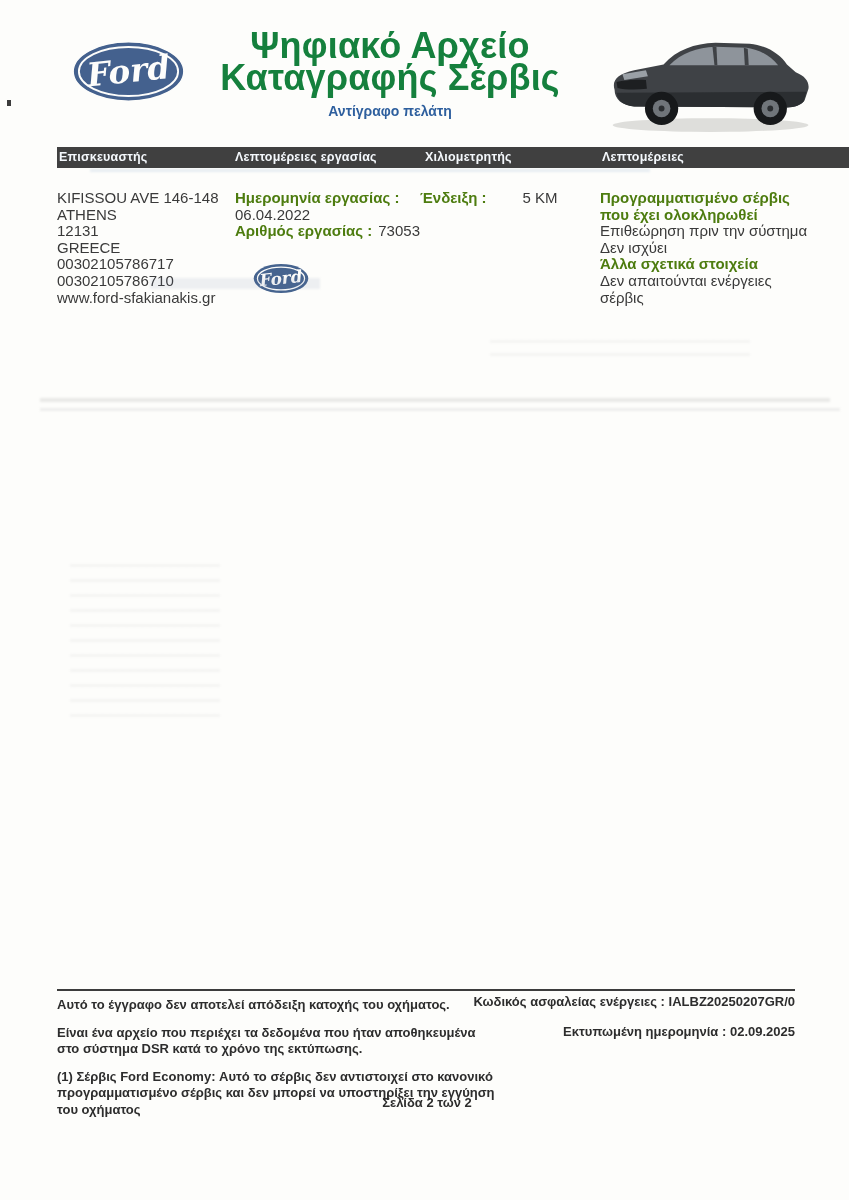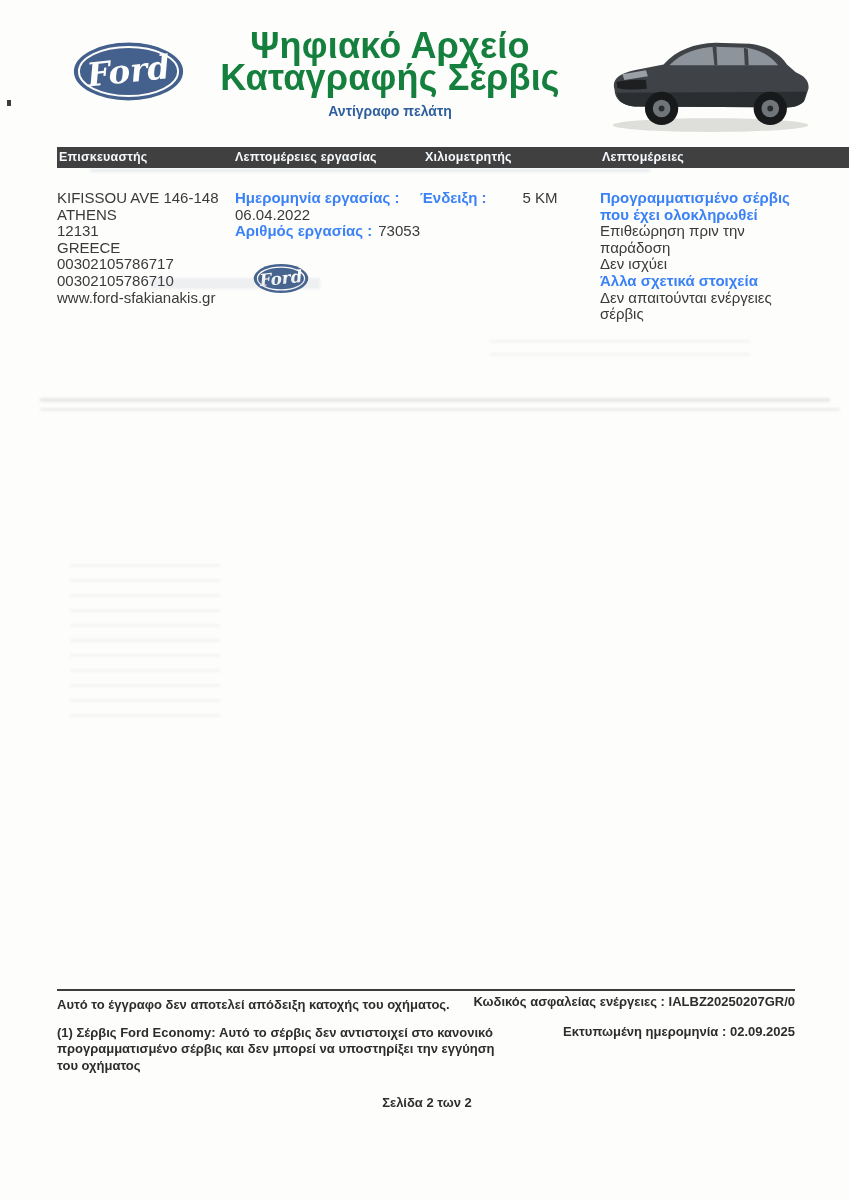--- a/index.html
+++ b/index.html
@@ -24,21 +24,21 @@
     position:absolute;top:0;height:21px;line-height:21px;
     color:#f4f8fc;font-size:12.5px;font-weight:600;letter-spacing:.2px;white-space:nowrap;
   }
 
   
   .body-text{font-size:15px;line-height:16.6px;color:#3a3a3a;}
   .col-repairer{left:57px;top:190px;width:175px;}
   .col-job{left:235px;top:190px;width:190px;}
   .col-odometer{left:420px;top:190px;width:170px;white-space:nowrap;}
   .col-details{left:600px;top:190px;width:215px;}
-  .bold{font-weight:700;color:#3b82f6;}
+  .bold{font-weight:700;color:#4d7c0f;}
   .job-number-row .value{margin-left:6px;font-weight:400;}
   .odo-value{margin-left:36px;font-weight:400;}
 
   
   .footer-rule{left:57px;top:989px;width:738px;height:2px;background:#3c3c3c;}
   .footer-left{left:57px;top:997px;width:440px;font-size:13px;font-weight:700;color:#2d2d2d;line-height:16.5px;}
   .footer-left p{margin:0 0 11px 0;}
   .footer-right{right:54px;top:994px;width:400px;text-align:right;font-size:13px;font-weight:700;color:#2d2d2d;white-space:nowrap;}
   .footer-right .row2{margin-top:15px;}
   .page-indicator{left:0;top:1095px;width:854px;text-align:center;font-size:13px;font-weight:700;color:#2d2d2d;}
@@ -131,30 +131,31 @@
       <text x="90" y="68" font-size="54" font-style="italic" font-weight="bold" font-family="DejaVu Serif, serif" fill="#fdfdfb" text-anchor="middle" transform="rotate(-6 90 50)">Ford</text>
     </svg>
   </div>
 
   <div class="abs body-text col-odometer">
     <span class="bold">Ένδειξη :</span><span class="odo-value">5 KM</span>
   </div>
 
   <div class="abs body-text col-details">
     <div class="bold">Προγραμματισμένο σέρβις που έχει ολοκληρωθεί</div>
-    <div>Επιθεώρηση πριν την παράδοση</div>
+    <div>Επιθεώρηση πριν την σύστημα</div>
     <div>Δεν ισχύει</div>
     <div class="bold">Άλλα σχετικά στοιχεία</div>
     <div>Δεν απαιτούνται ενέργειες σέρβις</div>
   </div>
 
   <div class="abs footer-rule"></div>
 
   <div class="abs footer-left">
     <p>Αυτό το έγγραφο δεν αποτελεί απόδειξη κατοχής του οχήματος.</p>
+    <p>Είναι ένα αρχείο που περιέχει τα δεδομένα που ήταν αποθηκευμένα στο σύστημα DSR κατά το χρόνο της εκτύπωσης.</p>
     <p>(1) Σέρβις Ford Economy: Αυτό το σέρβις δεν αντιστοιχεί στο κανονικό προγραμματισμένο σέρβις και δεν μπορεί να υποστηρίξει την εγγύηση του οχήματος</p>
   </div>
 
   <div class="abs footer-right">
     <div>
       <span>Κωδικός ασφαλείας ενέργειες :</span>
       <span>IALBZ20250207GR/0</span>
     </div>
     <div class="row2">
       <span>Εκτυπωμένη ημερομηνία :</span>

